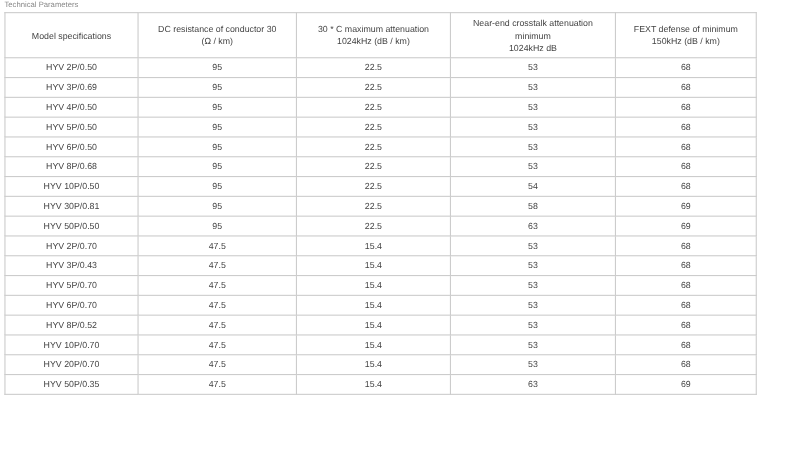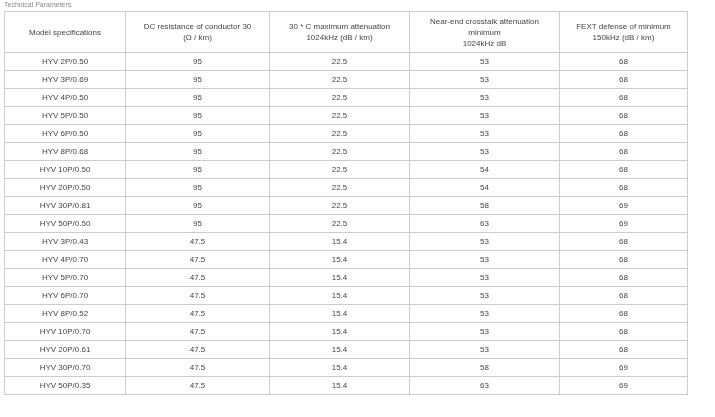--- a/index.html
+++ b/index.html
@@ -146,55 +146,48 @@
           <td>68</td>
         </tr>
         <tr>
           <td>HYV 10P/0.50</td>
           <td>95</td>
           <td>22.5</td>
           <td>54</td>
           <td>68</td>
         </tr>
         <tr>
-          <td>HYV 20P/0.50</td>
-          <td>95</td>
-          <td>22.5</td>
-          <td>54</td>
-          <td>68</td>
-        </tr>
-        <tr>
           <td>HYV 30P/0.81</td>
           <td>95</td>
           <td>22.5</td>
           <td>58</td>
           <td>69</td>
         </tr>
         <tr>
           <td>HYV 50P/0.50</td>
           <td>95</td>
           <td>22.5</td>
           <td>63</td>
           <td>69</td>
         </tr>
         <tr>
+          <td>HYV 2P/0.70</td>
+          <td>47.5</td>
+          <td>15.4</td>
+          <td>53</td>
+          <td>68</td>
+        </tr>
+        <tr>
           <td>HYV 3P/0.43</td>
           <td>47.5</td>
           <td>15.4</td>
           <td>53</td>
           <td>68</td>
         </tr>
         <tr>
-          <td>HYV 4P/0.70</td>
-          <td>47.5</td>
-          <td>15.4</td>
-          <td>53</td>
-          <td>68</td>
-        </tr>
-        <tr>
           <td>HYV 5P/0.70</td>
           <td>47.5</td>
           <td>15.4</td>
           <td>53</td>
           <td>68</td>
         </tr>
         <tr>
           <td>HYV 6P/0.70</td>
           <td>47.5</td>
           <td>15.4</td>
@@ -209,32 +202,25 @@
           <td>68</td>
         </tr>
         <tr>
           <td>HYV 10P/0.70</td>
           <td>47.5</td>
           <td>15.4</td>
           <td>53</td>
           <td>68</td>
         </tr>
         <tr>
-          <td>HYV 20P/0.61</td>
-          <td>47.5</td>
-          <td>15.4</td>
-          <td>53</td>
-          <td>68</td>
-        </tr>
-        <tr>
-          <td>HYV 30P/0.70</td>
-          <td>47.5</td>
-          <td>15.4</td>
-          <td>58</td>
-          <td>69</td>
+          <td>HYV 20P/0.70</td>
+          <td>47.5</td>
+          <td>15.4</td>
+          <td>53</td>
+          <td>68</td>
         </tr>
         <tr>
           <td>HYV 50P/0.35</td>
           <td>47.5</td>
           <td>15.4</td>
           <td>63</td>
           <td>69</td>
         </tr>
       </tbody>
   </table>

